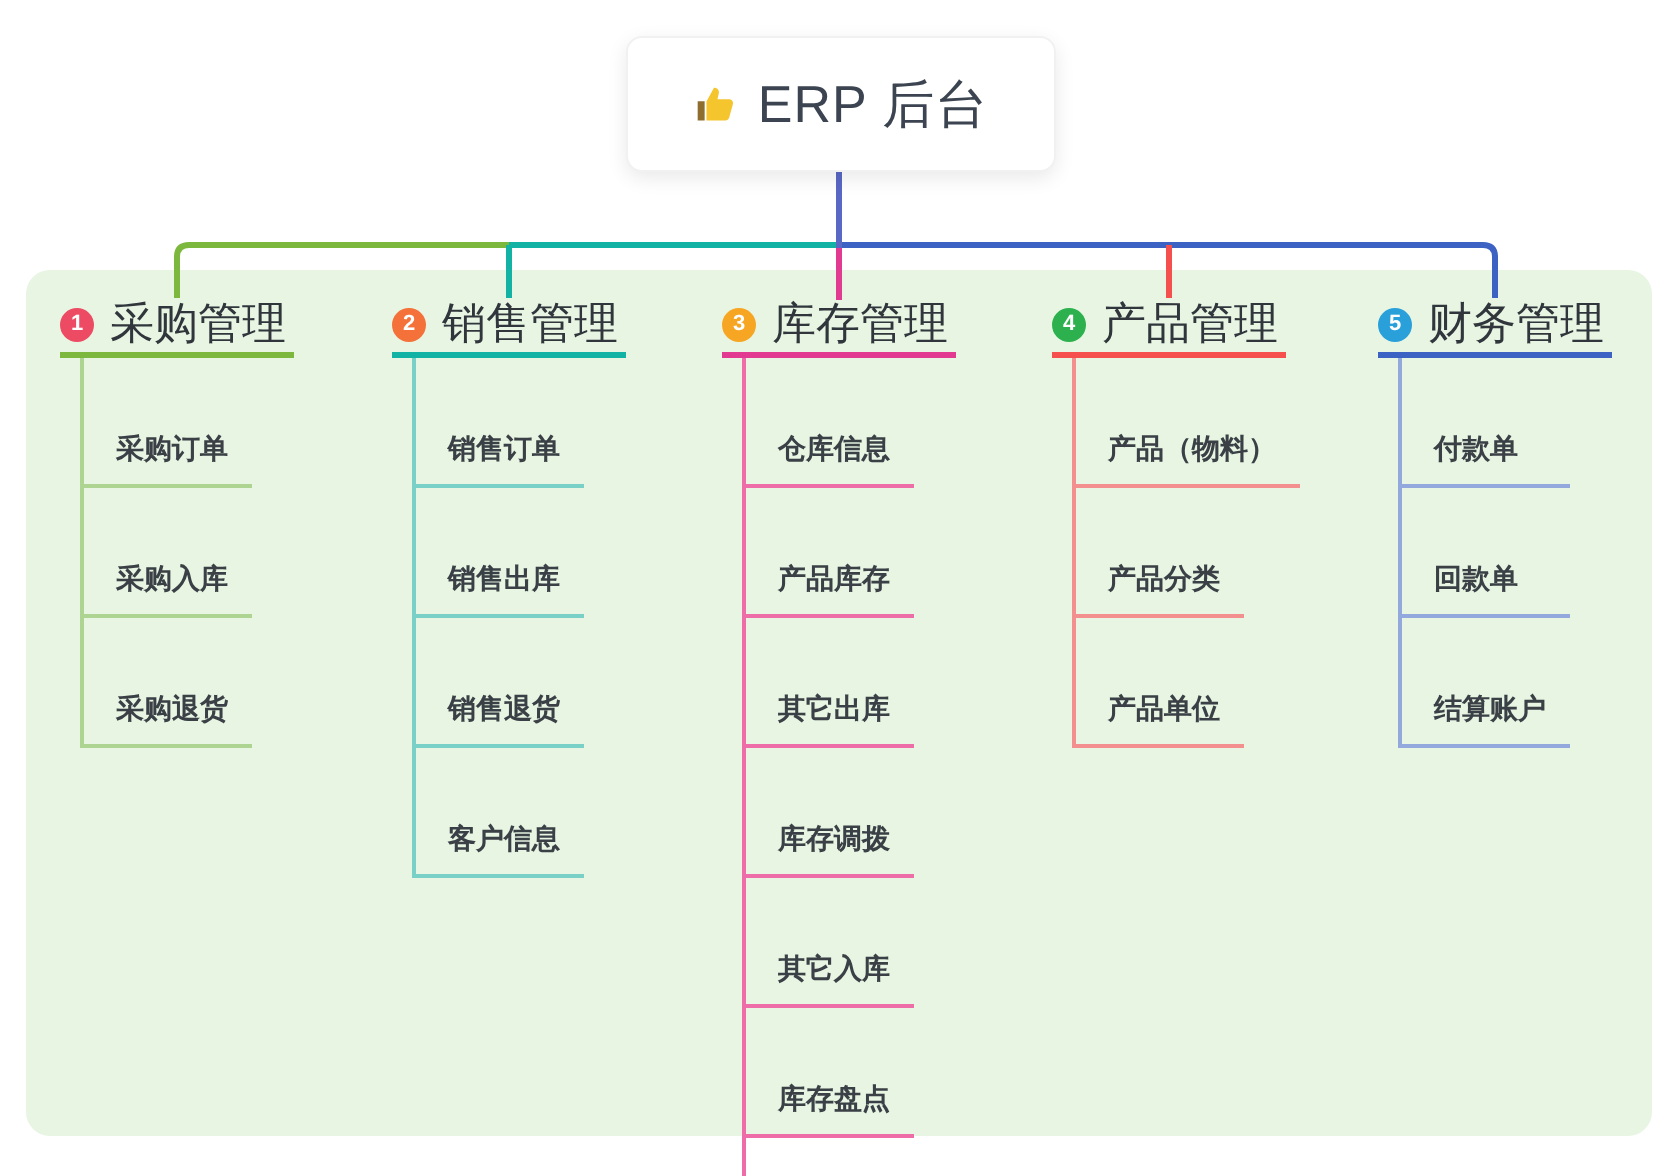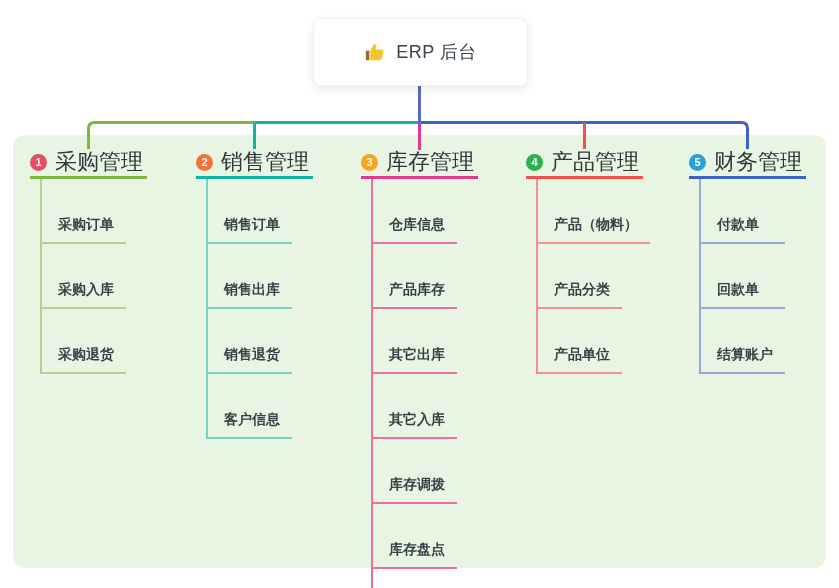--- a/index.html
+++ b/index.html
@@ -16,21 +16,21 @@
   
   .root-card{
     position:absolute;left:313px;top:18px;width:213px;height:66px;
     background:#ffffff;border:1px solid #f1f1f1;border-radius:8px;
     box-shadow:0 3px 10px rgba(0,0,0,.09);
     display:flex;align-items:center;justify-content:center;gap:10px;
     z-index:3;
   }
   .root-card .thumb{display:inline-flex;width:22px;height:22px;}
   .root-card .thumb svg{width:22px;height:22px;}
-  .root-title{font-size:18px;color:#3b4450;letter-spacing:.5px;}
+  .root-title{font-size:26px;color:#3b4450;letter-spacing:.5px;}
   
   svg.connectors{position:absolute;left:0;top:0;width:839px;height:588px;pointer-events:none;z-index:2;}
   
   .branch{
     position:absolute;top:148px;width:117px;z-index:2;
   }
   .branch-header{
     display:flex;align-items:center;gap:8px;height:28px;
     border-bottom:3px solid var(--main);
   }
@@ -125,24 +125,24 @@
         <div class="child">
           <span>仓库信息</span>
         </div>
         <div class="child">
           <span>产品库存</span>
         </div>
         <div class="child">
           <span>其它出库</span>
         </div>
         <div class="child">
-          <span>其它入库</span>
+          <span>库存调拨</span>
         </div>
         <div class="child">
-          <span>库存调拨</span>
+          <span>其它入库</span>
         </div>
         <div class="child">
           <span>库存盘点</span>
         </div>
         <div class="child"></div>
       </div>
   </div>
     <div class="branch" style="left: 526px; --main: #f5504e; --light: #f3908f;">
     <div class="branch-header">
       <span class="badge" style="background: rgb(44, 177, 78);">4</span>

